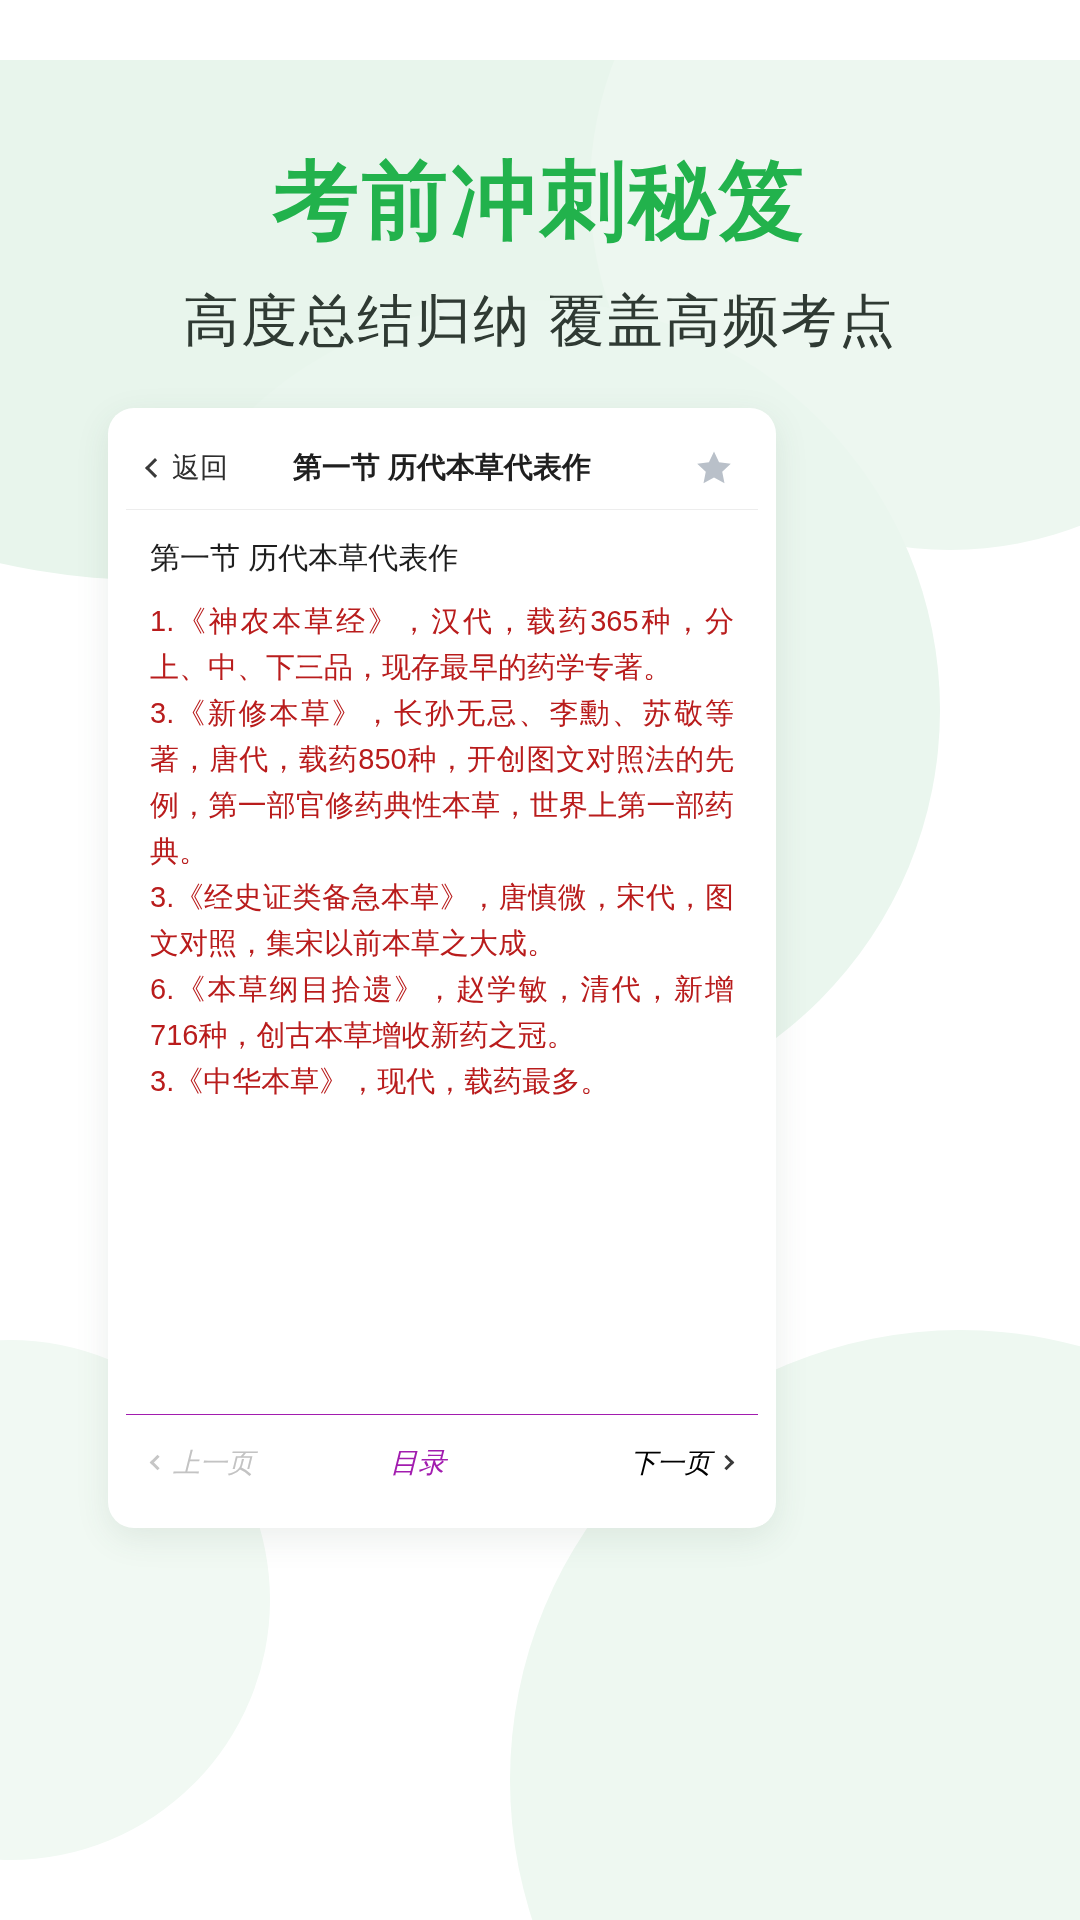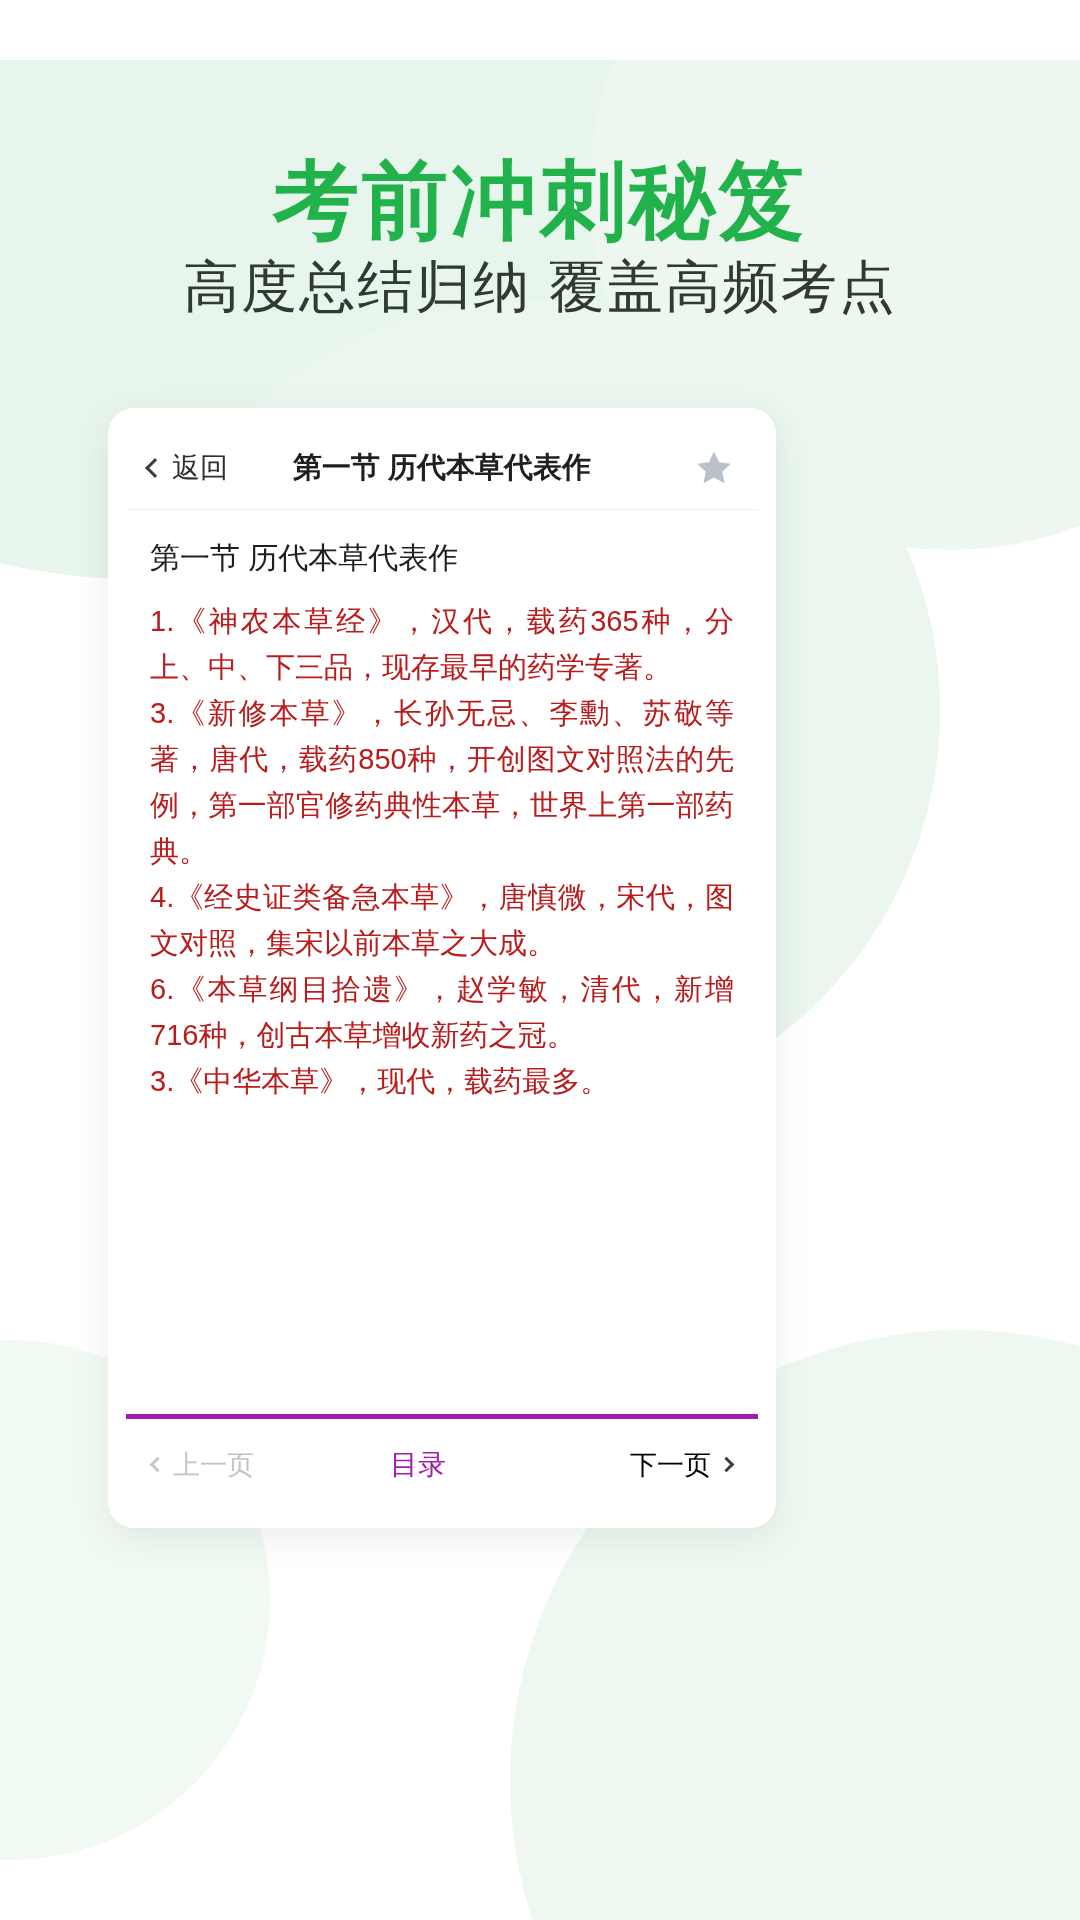--- a/index.html
+++ b/index.html
@@ -78,20 +78,21 @@
     z-index: 5;
   }
   .headline {
     font-size: 86px;
     line-height: 104px;
     font-weight: bold;
     color: #22b24c;
     letter-spacing: 3px;
   }
   .subhead {
+    margin-top: 34px;
     font-size: 56px;
     line-height: 70px;
     color: #2f3a33;
     letter-spacing: 2px;
   }
 
   
   .card {
     position: absolute;
     left: 108px;
@@ -178,25 +179,26 @@
   .doc-para {
     font-size: 29px;
     line-height: 46px;
     color: #b91c1c;
     text-align: justify;
   }
 
   
   .reader-footer {
     flex: 0 0 96px;
-    border-top: 5px solid #a21caf;
+    border-top: 1px solid #a21caf;
     display: flex;
     align-items: center;
     justify-content: space-between;
     padding: 0 26px;
+    font-style: italic;
   }
   .nav-prev, .nav-next {
     display: flex;
     align-items: center;
     gap: 10px;
     font-size: 27px;
     cursor: pointer;
   }
   .nav-prev { color: #c3c3c3; }
   .nav-next { color: #000000; margin-left: 48px; }
@@ -248,21 +250,21 @@
           <svg width="42" height="42" viewBox="0 0 24 24">
             <path d="M12 2.6l2.9 6.1 6.7.8-4.9 4.6 1.3 6.6-6-3.3-6 3.3 1.3-6.6L2.4 9.5l6.7-.8z" fill="#b9c0c9"></path>
           </svg>
         </div>
       </div>
 
       <div class="reader-body">
         <div class="doc-title">第一节 历代本草代表作</div>
         <div class="doc-para">1.《神农本草经》，汉代，载药365种，分上、中、下三品，现存最早的药学专著。</div>
         <div class="doc-para">3.《新修本草》，长孙无忌、李勳、苏敬等著，唐代，载药850种，开创图文对照法的先例，第一部官修药典性本草，世界上第一部药典。</div>
-        <div class="doc-para">4.《经史证类备急本草》，唐慎微，宋代，图文对照，集宋以前本草之大成。</div>
+        <div class="doc-para">3.《经史证类备急本草》，唐慎微，宋代，图文对照，集宋以前本草之大成。</div>
         <div class="doc-para">6.《本草纲目拾遗》，赵学敏，清代，新增716种，创古本草增收新药之冠。</div>
         <div class="doc-para">3.《中华本草》，现代，载药最多。</div>
       </div>
 
       <div class="reader-footer">
         <div class="nav-prev">
           <span class="chev-sm-left"></span>
           <span>上一页</span>
         </div>
         <div class="nav-toc">目录</div>

